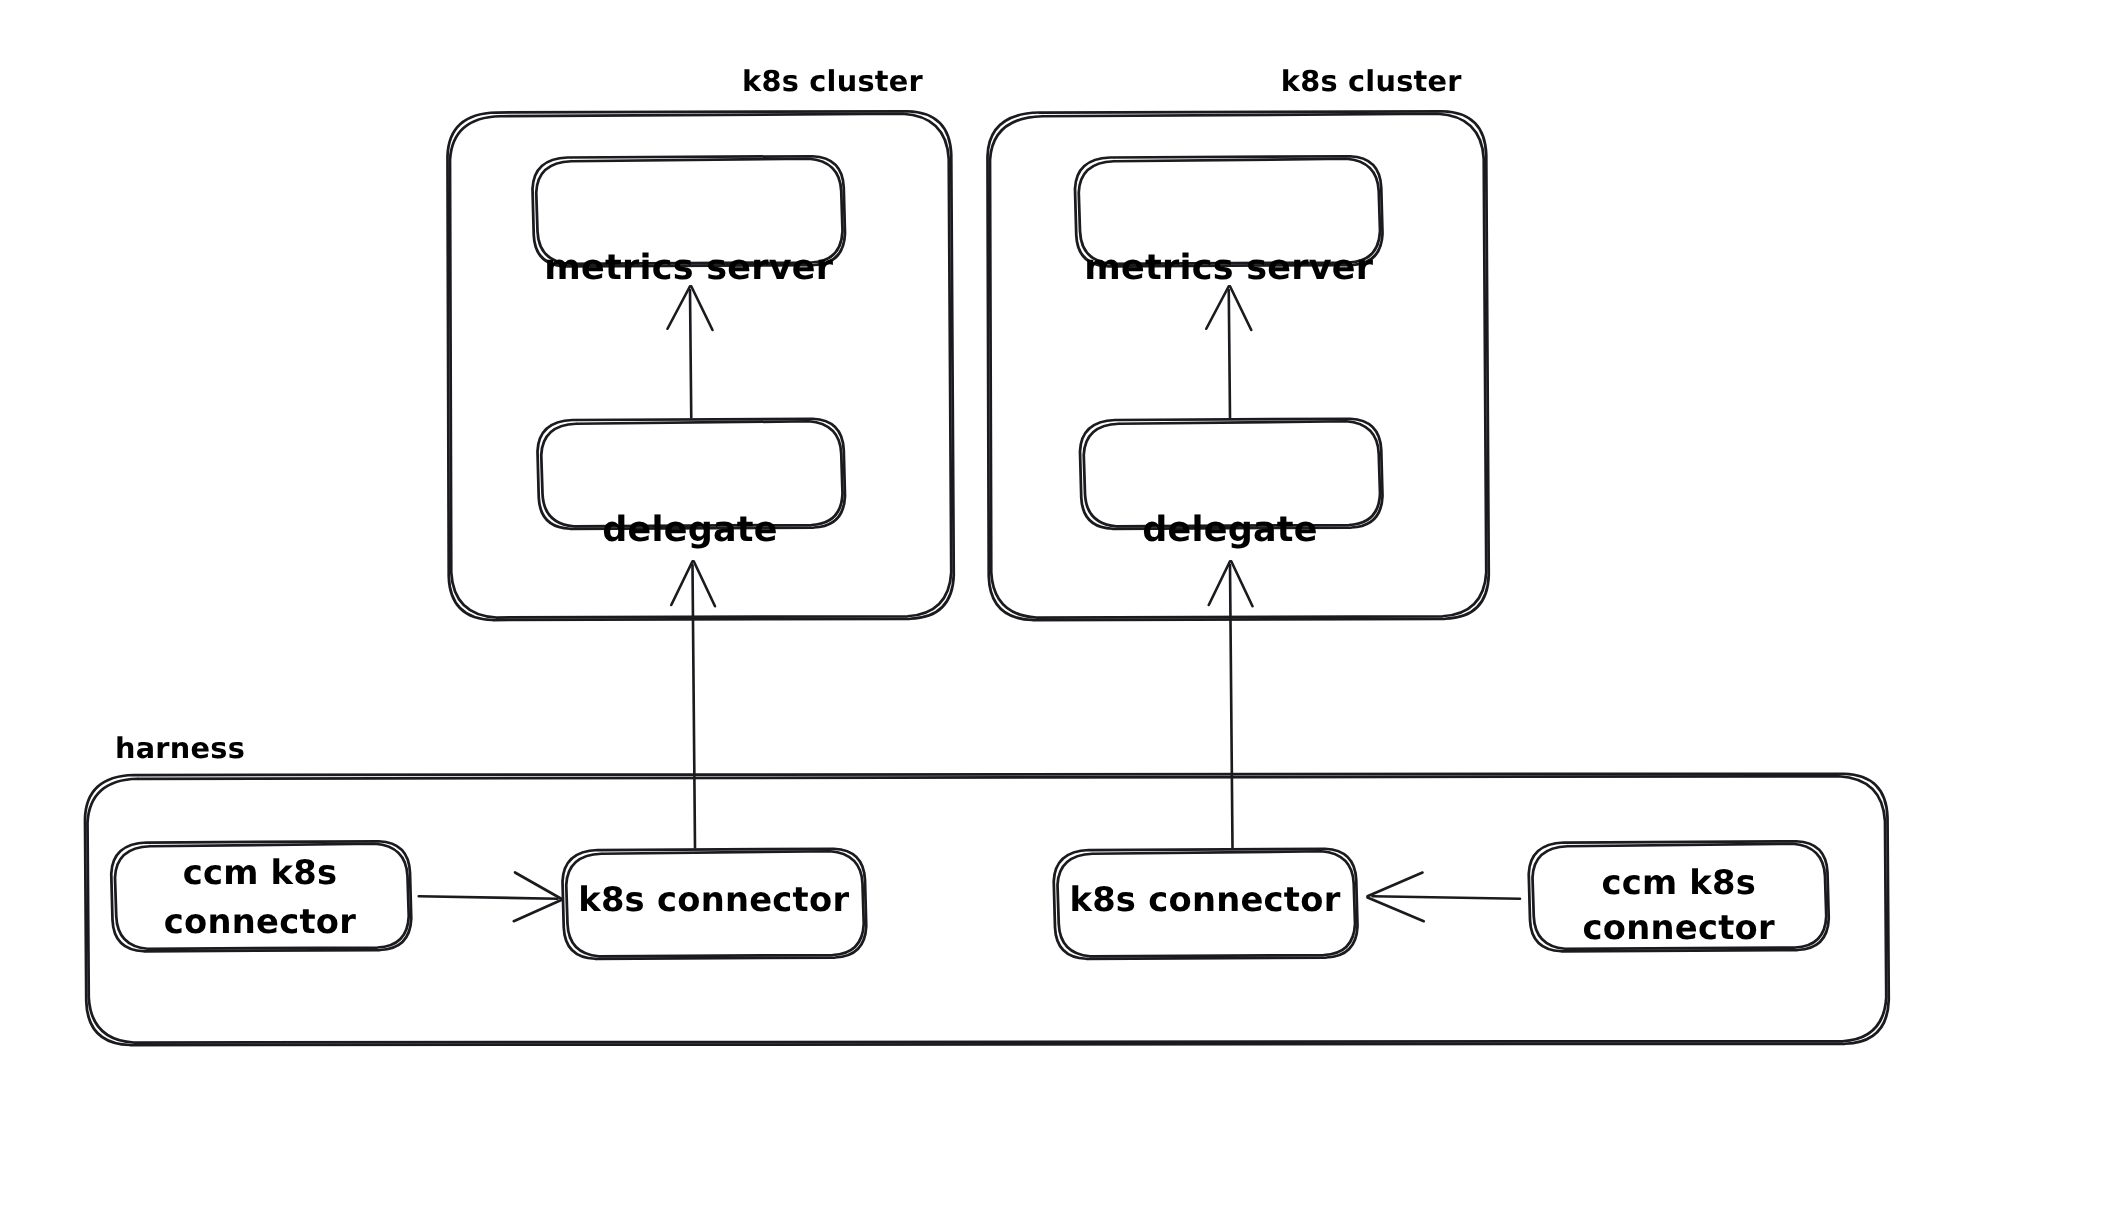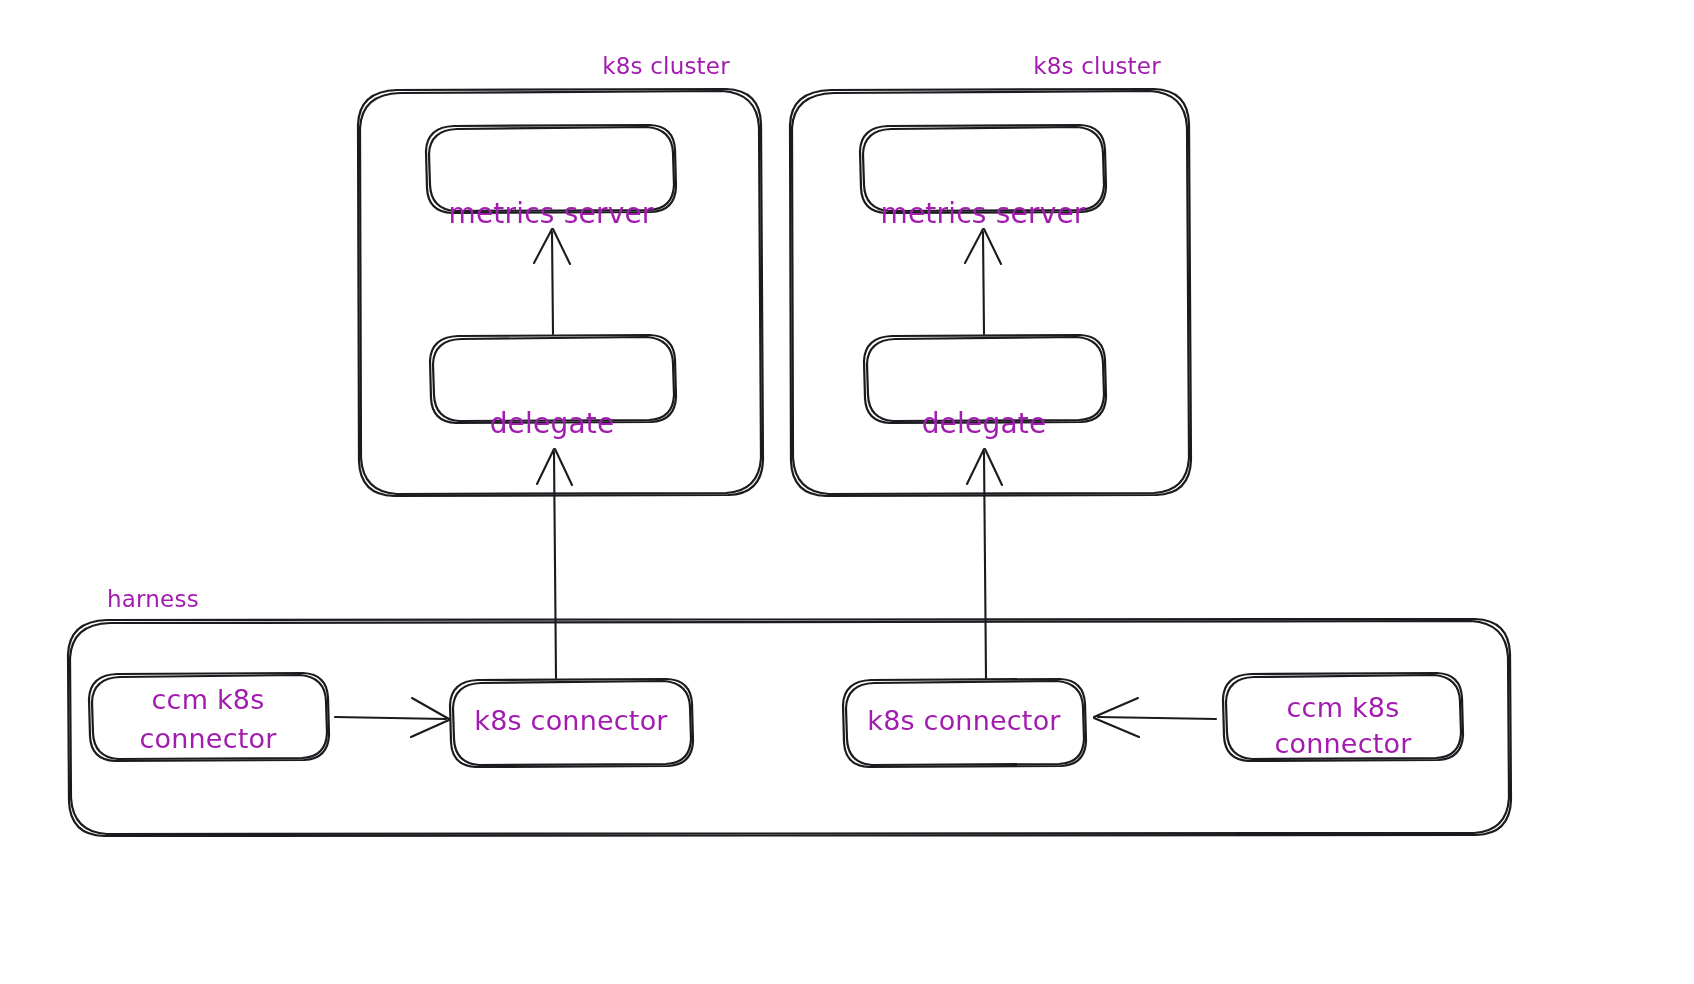--- a/index.html
+++ b/index.html
@@ -20,25 +20,26 @@
   #sketch {
     position: absolute;
     left: 0;
     top: 0;
     width: 1694px;
     height: 984px;
   }
   .lbl {
     position: absolute;
     font-family: "DejaVu Sans", sans-serif;
-    color: #a21caf;
+    color: #000000;
     white-space: pre;
     line-height: 1.22;
     letter-spacing: 0.2px;
     user-select: none;
+    font-weight: bold;
   }
   .lbl.center {
     text-align: center;
     transform: translate(-50%, -50%);
   }
   .group-title {
     font-size: 23px;
   }
   .node-label-lg {
     font-size: 28px;
@@ -147,21 +148,21 @@
         <path d="M1139,737 L1094,718"></path>
       </g>
 
     </g>
   </svg>
 
   <div class="lbl group-title center" style="left:666px; top:66px;">k8s cluster</div>
 
   <div class="lbl group-title center" style="left:1097px; top:66px;">k8s cluster</div>
 
-  <div class="lbl group-title" style="left:107px; top:585px;">harness</div>
+  <div class="lbl group-title" style="left:92px; top:585px;">harness</div>
 
   <div class="lbl node-label-lg center" style="left:551px; top:168px;">metrics server</div>
 
   <div class="lbl node-label-lg center" style="left:983px; top:168px;">metrics server</div>
 
   <div class="lbl node-label-lg center" style="left:552px; top:378px;">delegate</div>
 
   <div class="lbl node-label-lg center" style="left:984px; top:378px;">delegate</div>
 
   <div class="lbl node-label-md center" style="left:208px; top:700px;">ccm k8s</div>

